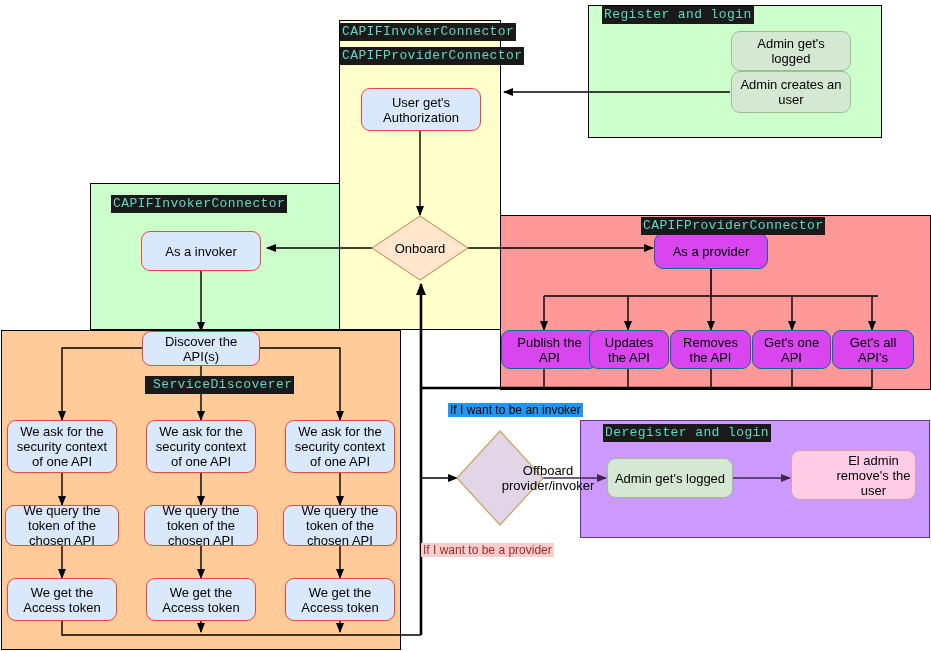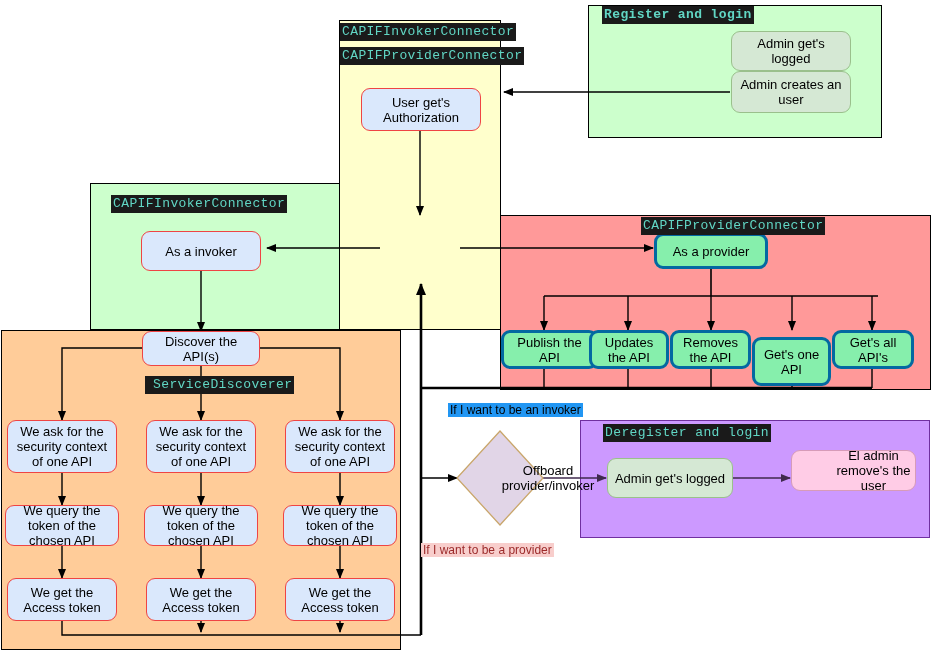--- a/index.html
+++ b/index.html
@@ -21,21 +21,21 @@
            line-height:16px;letter-spacing:0.4px;white-space:nowrap;
            padding:1px 2px;z-index:6;}
 
   
   .node{position:absolute;box-sizing:border-box;display:flex;
         align-items:center;justify-content:center;text-align:center;
         border-radius:9px;font-size:13px;line-height:15px;color:#000;
         padding:2px 4px;z-index:5;}
   .n-blue{background:#DAE8FC;border:1px solid #ef4444;}
   .n-greenbox{background:#D5E8D4;border:1px solid #9AC08C;}
-  .n-pink{background:#86efac;border:3px solid #0369a1;}
+  .n-pink{background:#d946ef;border:1px solid #0369a1;}
   .n-pink2{background:#FFCCE6;border:1px solid #D79BB8;}
 
   
   .diamond{position:absolute;z-index:5;}
   .diamond .dshape{position:absolute;left:0;top:0;width:100%;height:100%;}
   .diamond .dlabel{position:absolute;left:0;top:0;width:100%;height:100%;
         display:flex;align-items:center;justify-content:center;
         text-align:center;font-size:13px;line-height:15px;color:#000;}
 
   
@@ -125,48 +125,54 @@
 
     <path d="M543,478 L606,478" stroke="#3f2a4d" stroke-width="1.6" fill="none" marker-end="url(#arrP)"></path>
 
     <path d="M733,478 L790,478" stroke="#3f2a4d" stroke-width="1.6" fill="none" marker-end="url(#arrP)"></path>
   </svg>
 
   <div class="codelbl" style="left:340px;top:23px;">CAPIFInvokerConnector</div>
 
   <div class="codelbl" style="left:340px;top:47px;">CAPIFProviderConnector</div>
 
-  <div class="codelbl" style="left:602px;top:6px;font-weight:bold;">Register and login</div>
+  <div class="codelbl" style="left:602px;top:6px;">Register and login</div>
 
   <div class="codelbl" style="left:111px;top:195px;">CAPIFInvokerConnector</div>
 
   <div class="codelbl" style="left:641px;top:217px;">CAPIFProviderConnector</div>
 
   <div class="codelbl" style="left:145px;top:376px;padding-left:8px;">ServiceDiscoverer</div>
 
   <div class="codelbl" style="left:603px;top:424px;">Deregister and login</div>
 
   <div class="node n-greenbox" style="left:731px;top:31px;width:120px;height:40px;">Admin get's logged</div>
 
   <div class="node n-greenbox" style="left:731px;top:71px;width:120px;height:42px;">Admin creates an user</div>
 
   <div class="node n-blue" style="left:361px;top:88px;width:120px;height:43px;">User get's Authorization</div>
 
+  <div class="diamond" style="left:371px;top:215px;width:98px;height:66px;">
+    <svg class="dshape" viewBox="0 0 98 66" preserveAspectRatio="none">
+      <polygon points="49,1 97,33 49,65 1,33" fill="#FFE6CC" stroke="#C9A66B" stroke-width="1.3"></polygon>
+    </svg>
+    <div class="dlabel">Onboard</div>
+  </div>
 
   <div class="node n-blue" style="left:141px;top:231px;width:120px;height:40px;">As a invoker</div>
 
   <div class="node n-pink" style="left:654px;top:233px;width:114px;height:36px;">As a provider</div>
 
   <div class="node n-pink" style="left:501px;top:330px;width:97px;height:39px;">Publish the API</div>
 
   <div class="node n-pink" style="left:589px;top:330px;width:80px;height:39px;">Updates the API</div>
 
   <div class="node n-pink" style="left:670px;top:330px;width:81px;height:39px;">Removes the API</div>
 
-  <div class="node n-pink" style="left:752px;top:330px;width:79px;height:49px;margin-top:7px;">Get's one API</div>
+  <div class="node n-pink" style="left:752px;top:330px;width:79px;height:39px;">Get's one API</div>
 
   <div class="node n-pink" style="left:832px;top:330px;width:82px;height:39px;">Get's all API's</div>
 
   <div class="node n-blue" style="left:142px;top:331px;width:118px;height:35px;">Discover the API(s)</div>
 
   <div class="node n-blue" style="left:7px;top:420px;width:110px;height:53px;">We ask for the security context of one API</div>
   <div class="node n-blue" style="left:146px;top:420px;width:110px;height:53px;">We ask for the security context of one API</div>
   <div class="node n-blue" style="left:285px;top:420px;width:110px;height:53px;">We ask for the security context of one API</div>
 
   <div class="node n-blue" style="left:5px;top:505px;width:114px;height:41px;">We query the token of the chosen API</div>
@@ -179,19 +185,19 @@
 
   <div class="diamond" style="left:456px;top:430px;width:88px;height:96px;">
     <svg class="dshape" viewBox="0 0 88 96" preserveAspectRatio="none">
       <polygon points="44,1 87,48 44,95 1,48" fill="#E1D5E7" stroke="#C9A66B" stroke-width="1.3"></polygon>
     </svg>
     <div class="dlabel" style="padding:0 4px;margin-left:44px;">Offboard provider/invoker</div>
   </div>
 
   <div class="node n-greenbox" style="left:607px;top:458px;width:126px;height:40px;">Admin get's logged</div>
 
-  <div class="node n-pink2" style="left:791px;top:450px;width:125px;height:41px;padding-left:44px;">El admin remove's the user</div>
+  <div class="node n-pink2" style="left:791px;top:450px;width:125px;height:50px;padding-left:44px;">El admin remove's the user</div>
 
   <div class="elabel blue" style="left:448px;top:403px;">If I want to be an invoker</div>
 
   <div class="elabel pinkbg" style="left:421px;top:543px;">If I want to be a provider</div>
 
 </div>
 
 </body></html>

